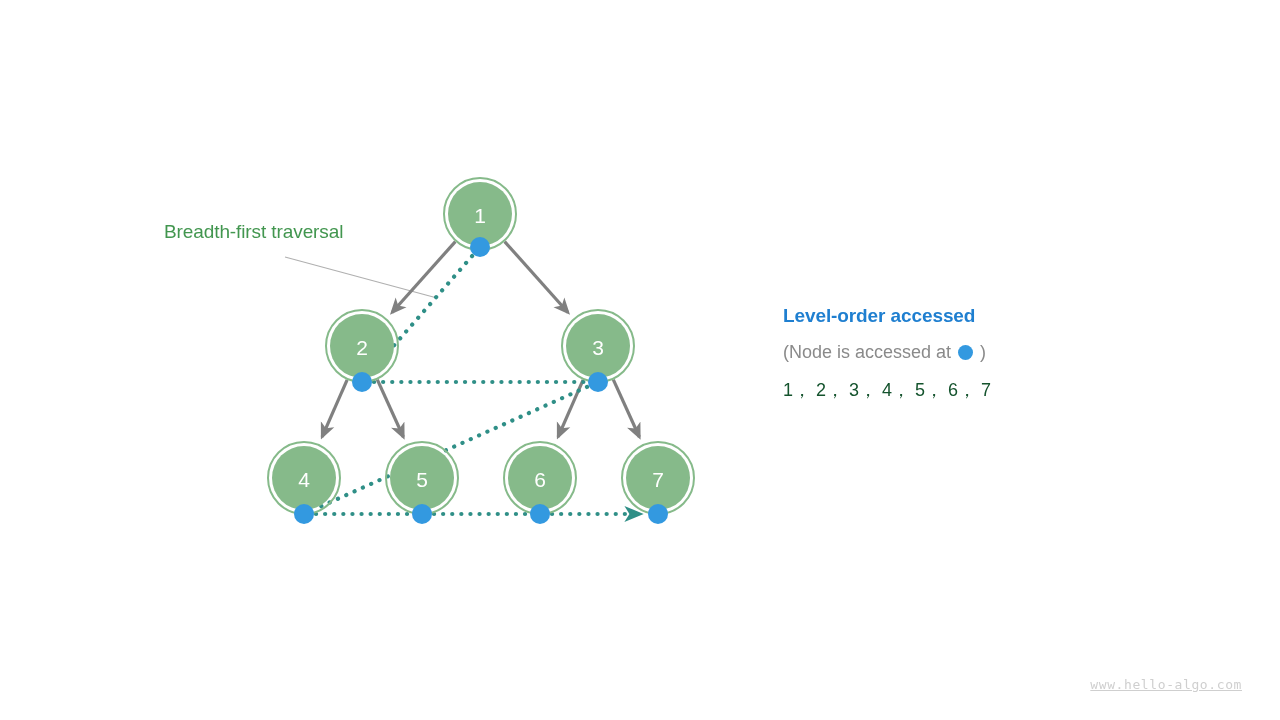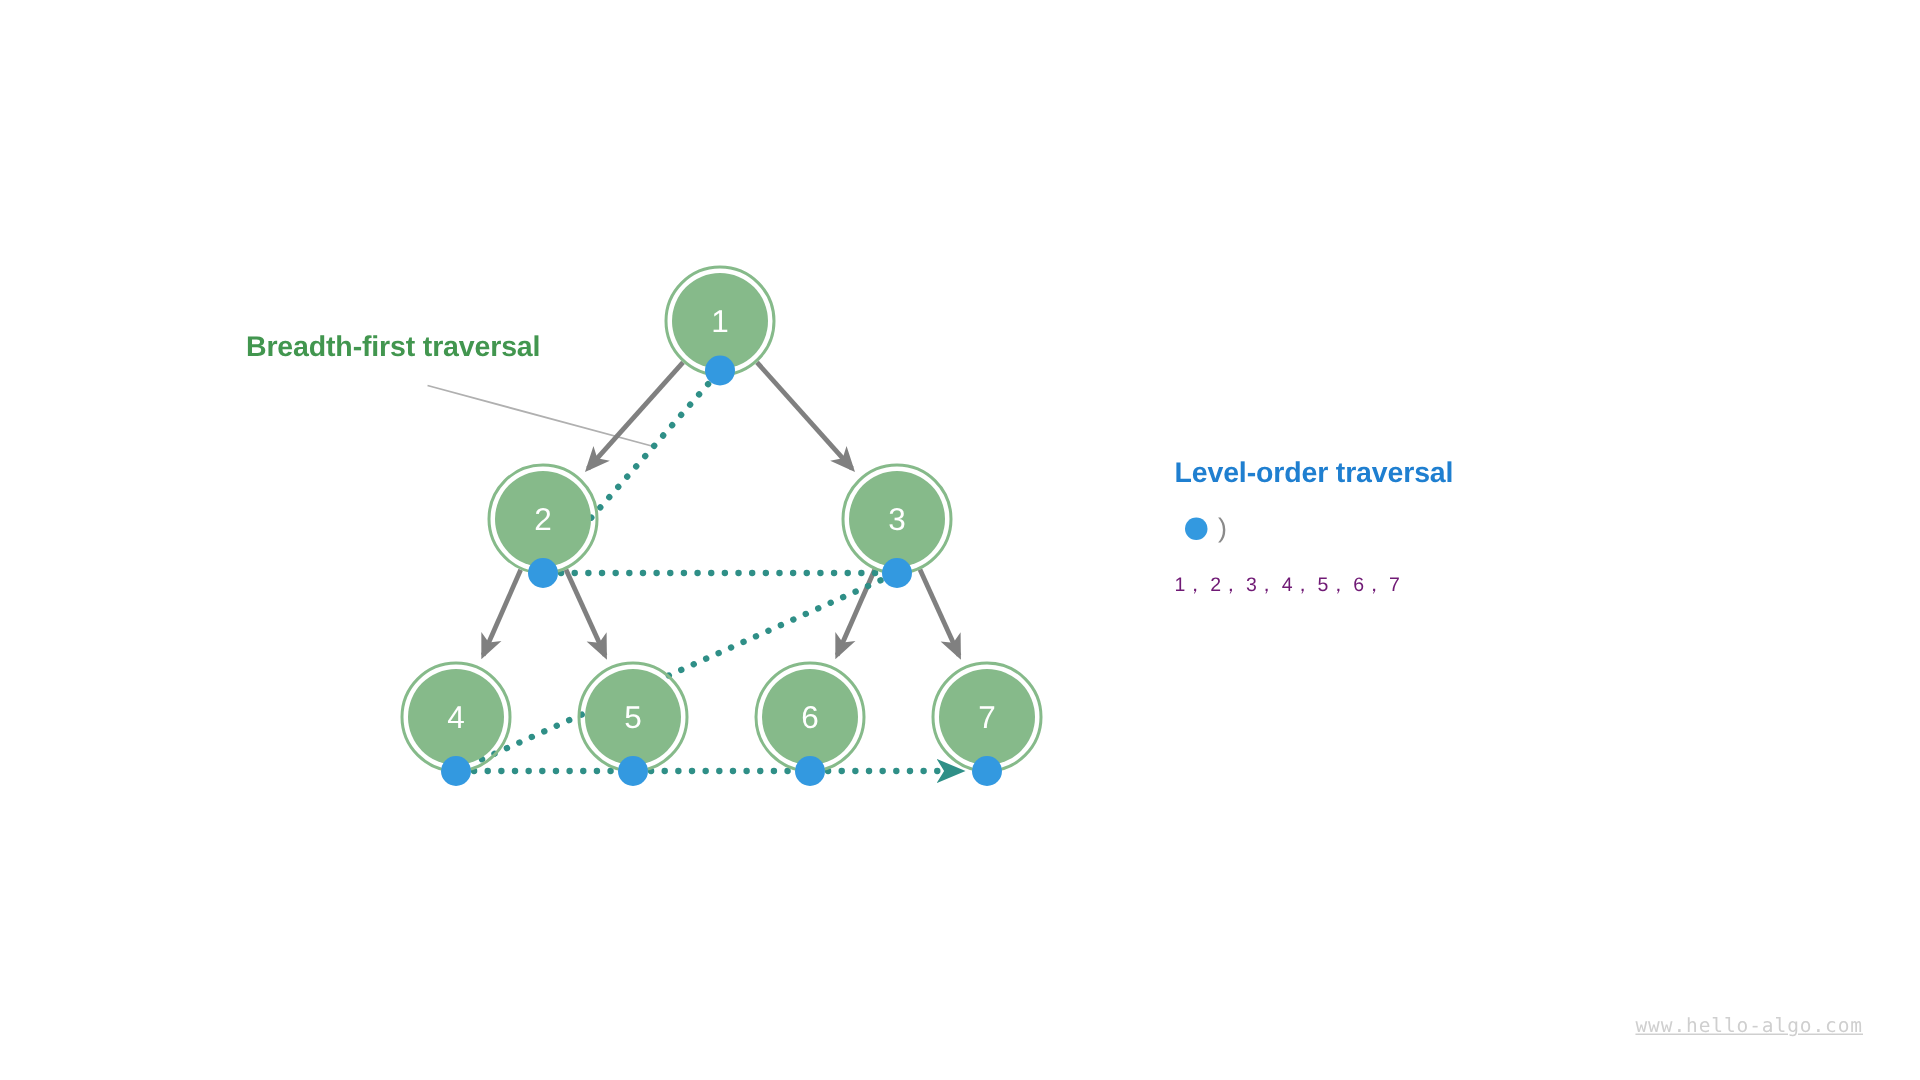--- a/index.html
+++ b/index.html
@@ -33,21 +33,21 @@
     font-size: 21px;
     fill: #ffffff;
     text-anchor: middle;
     dominant-baseline: central;
   }
   .bfs-title {
     position: absolute;
     left: 164px;
     top: 221px;
     font-family: "Liberation Sans", sans-serif;
-    font-weight: bold;
+    font-weight: normal;
     font-size: 19px;
     color: #42964f;
     letter-spacing: -0.1px;
     white-space: nowrap;
   }
   .panel {
     position: absolute;
     left: 783px;
     top: 305px;
     width: 420px;
@@ -76,22 +76,22 @@
     width: 15px;
     height: 15px;
     border-radius: 50%;
     background: #3399e0;
     margin: 0 7px 0 7px;
     vertical-align: middle;
   }
   .panel-seq {
     margin-top: 15px;
     font-family: "Liberation Sans", sans-serif;
-    font-size: 13px;
-    color: #701a75;
+    font-size: 18px;
+    color: #14532d;
     white-space: nowrap;
     line-height: 24px;
   }
   .watermark {
     position: absolute;
     right: 38px;
     bottom: 28px;
     font-family: "DejaVu Sans Mono", monospace;
     font-size: 13px;
     color: #cfcfcf;
@@ -178,22 +178,23 @@
         <circle cx="304" cy="514" r="10" fill="#3399e0"></circle>
         <circle cx="422" cy="514" r="10" fill="#3399e0"></circle>
         <circle cx="540" cy="514" r="10" fill="#3399e0"></circle>
         <circle cx="658" cy="514" r="10" fill="#3399e0"></circle>
       </g>
   </svg>
 
   <div class="bfs-title">Breadth-first traversal</div>
 
   <div class="panel">
-    <div class="panel-title">Level-order traversal</div>
+    <div class="panel-title">Level-order accessed</div>
     <div class="panel-sub">
+      <span>(Node is accessed at</span>
       <span class="dot-inline"></span>
       <span>)</span>
     </div>
     <div class="panel-seq">1， 2， 3， 4， 5， 6， 7</div>
   </div>
 
   <div class="watermark">www.hello-algo.com</div>
 </div>
 
 </body></html>

